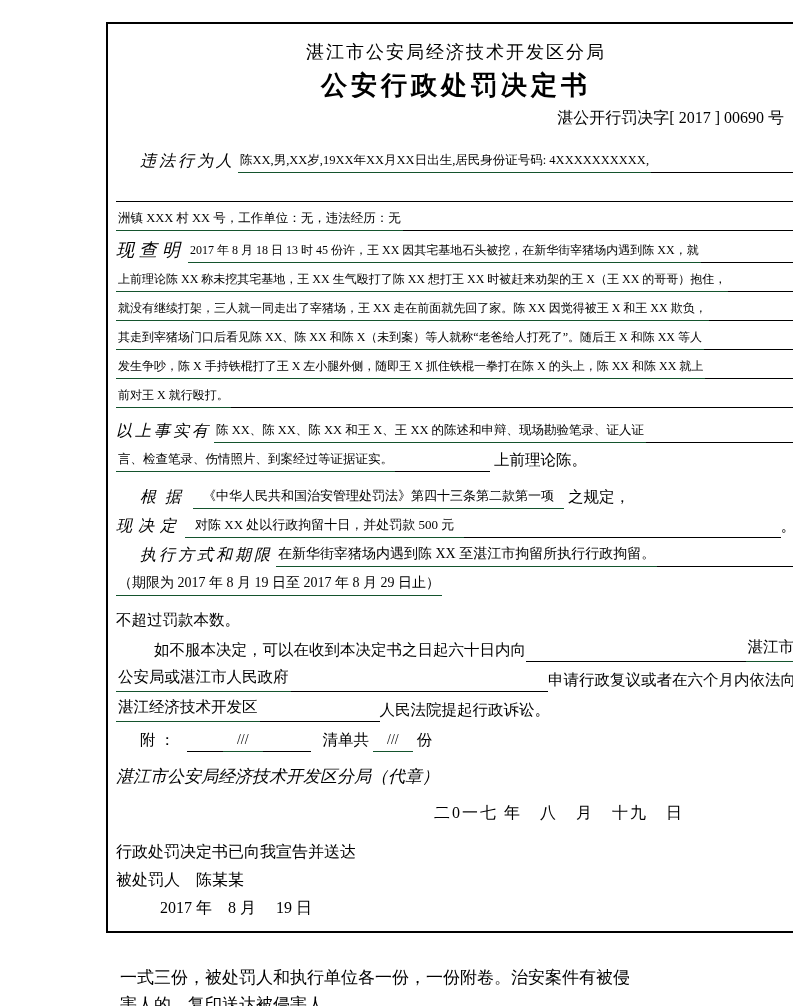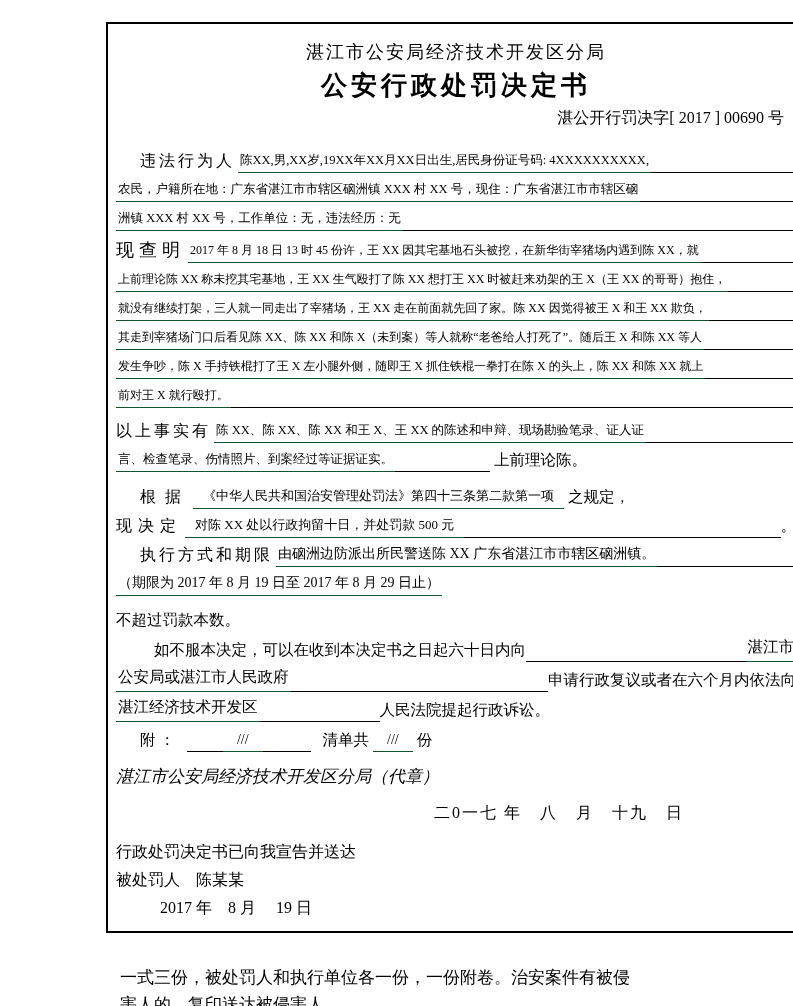--- a/index.html
+++ b/index.html
@@ -25,21 +25,21 @@
 
   .line { display: flex; align-items: flex-end; }
   .p29 .line { height: 29px; }
   .p30 .line { height: 30px; }
 
   .ind24 { flex: none; width: 24px; }
   .ind38 { flex: none; width: 38px; }
   .gap4  { flex: none; width: 4px; }
   .gap12 { flex: none; width: 12px; }
 
-  .label { flex: none; font-size: 16px; letter-spacing: 3px; white-space: nowrap; padding: 0 3px 1px 0; }
+  .label { flex: none; font-size: 16px; letter-spacing: 3px; white-space: nowrap; padding: 0 3px 1px 0; font-style: italic; }
   .label.sp-wide  { letter-spacing: 9px; text-align: right; }
   .label.sp-mid   { letter-spacing: 6px; }
   .label.sp-big   { font-size: 18px; letter-spacing: 5px; }
 
   .fill {
     flex: none; white-space: nowrap;
     border-bottom: 1px solid #14532d;
     padding: 0 2px 3px 2px;
     font-size: 12.5px;
   }
@@ -85,21 +85,20 @@
     <div class="doc-number">湛公开行罚决字[ 2017 ] 00690 号</div>
 
     <div class="p29 sec-violator">
       <div class="line">
         <span class="ind24"></span>
         <span class="label">违法行为人</span>
         <span class="fill">陈XX,男,XX岁,19XX年XX月XX日出生,居民身份证号码: 4XXXXXXXXXX,</span>
         <span class="filler"></span>
       </div>
       <div class="line">
-        <span class="fill">农民，户籍所在地：广东省湛江市市辖区硇洲镇 XXX 村 XX 号，现住：广东省湛江市市辖区硇</span>
         <span class="filler"></span>
       </div>
       <div class="line">
         <span class="fill">洲镇 XXX 村 XX 号，工作单位：无，违法经历：无</span>
         <span class="filler"></span>
       </div>
     </div>
 
     <div class="p29 sec-findings">
       <div class="line">
@@ -156,21 +155,21 @@
         <span class="fill f13">对陈 XX 处以行政拘留十日，并处罚款 500 元</span>
         <span class="filler"></span>
         <span class="big">。</span>
       </div>
     </div>
 
     <div class="p29 sec-execution">
       <div class="line">
         <span class="ind24"></span>
         <span class="label">执行方式和期限</span>
-        <span class="fill f14">由硇洲边防派出所民警送陈 XX 广东省湛江市市辖区硇洲镇。</span>
+        <span class="fill f14">在新华街宰猪场内遇到陈 XX 至湛江市拘留所执行行政拘留。</span>
         <span class="filler"></span>
       </div>
       <div class="line">
         <span class="fill f14">（期限为 2017 年 8 月 19 日至 2017 年 8 月 29 日止）</span>
       </div>
     </div>
 
     <div class="p30 sec-latefee">
       <div class="line">
         <span class="big">不超过罚款本数。</span>

